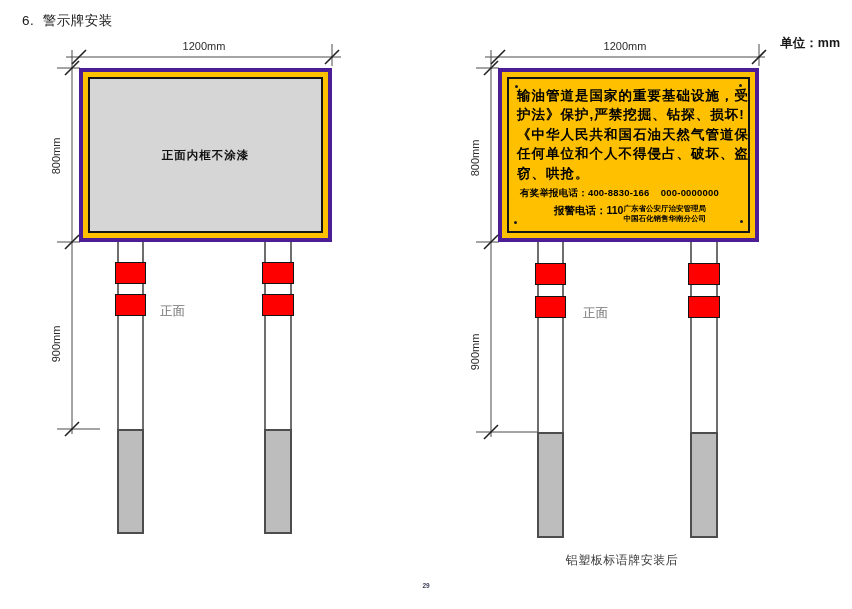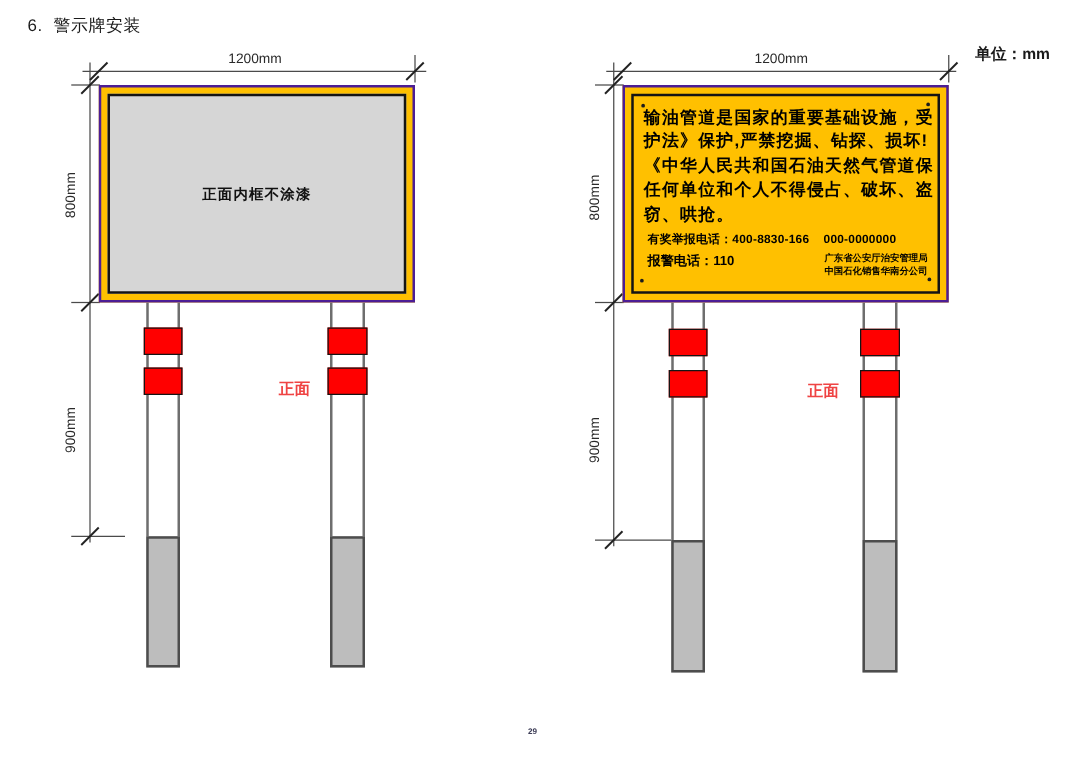--- a/index.html
+++ b/index.html
@@ -28,39 +28,39 @@
   .post-underground {
     position:absolute; background:var(--underground-gray,#BDBDBD); z-index:1;
     box-sizing:border-box; border:2px solid #4d4d4d;
   }
   .red-band {
     position:absolute; background:var(--band-red,#FF0000); z-index:2;
     box-sizing:border-box; border:1px solid #141414;
   }
   .board {
     position:absolute; background:var(--sign-yellow,#FFC000); z-index:3;
-    box-sizing:border-box; border:2px solid #4c1d95; padding:5px;
+    box-sizing:border-box; border:4px solid #4c1d95; padding:5px;
   }
   .board-inner {
     width:100%; height:100%; box-sizing:border-box; border:2px solid #141414;
     position:relative;
   }
   .panel-gray {
     background:var(--panel-gray,#D6D6D6); display:flex; align-items:center; justify-content:center;
   }
   .panel-gray span { font-size:11.5px; font-weight:700; letter-spacing:1px; color:#111; }
   .sign-inner { background:var(--sign-yellow,#FFC000); padding:7px 6px 0 8px; }
   .sign-line { font-size:13.5px; font-weight:700; line-height:19.4px; letter-spacing:1px; color:#000; white-space:pre; }
   .hotline { margin:4px 0 0 3px; font-size:9.5px; font-weight:700; color:#000; white-space:pre; letter-spacing:0.2px; }
-  .sign-bottom { display:flex; justify-content:space-between; align-items:flex-start; margin:4px 2px 0 3px; }
+  .sign-bottom { display:flex; justify-content:center; align-items:flex-start; margin:4px 2px 0 3px; }
   .police { font-size:10.5px; font-weight:700; color:#000; }
   .org { text-align:right; font-size:7.5px; font-weight:700; line-height:10px; color:#000; }
   .screw { position:absolute; width:3px; height:3px; border-radius:50%; background:#1c1c1c; z-index:4; }
   .front-label {
-    position:absolute; text-align:right; font-size:12.5px; font-weight:700; color:#ef4444; z-index:2;
+    position:absolute; text-align:left; font-size:12.5px; font-weight:400; color:#737373; z-index:2;
   }
   .caption {
     position:absolute; text-align:center; font-size:12px; color:#3a3a3a; z-index:2; letter-spacing:0.5px;
   }
   .pageno {
     position:absolute; left:406px; top:582px; width:40px; text-align:center;
     font-size:6.5px; font-weight:700; color:#3b3b55;
   }
 </style>
 </head>
@@ -156,15 +156,16 @@
         <div class="police">报警电话：110</div>
         <div class="org">
           <div>广东省公安厅治安管理局</div>
           <div>中国石化销售华南分公司</div>
         </div>
       </div>
     </div>
   </div>
 
   <div class="front-label" style="left:583px; top:305px; width:88px">正面</div>
+  <div class="caption" style="left:517px; top:552px; width:210px">铝塑板标语牌安装后</div>
 
   <div class="pageno">29</div>
 </div>
 
 </body></html>

